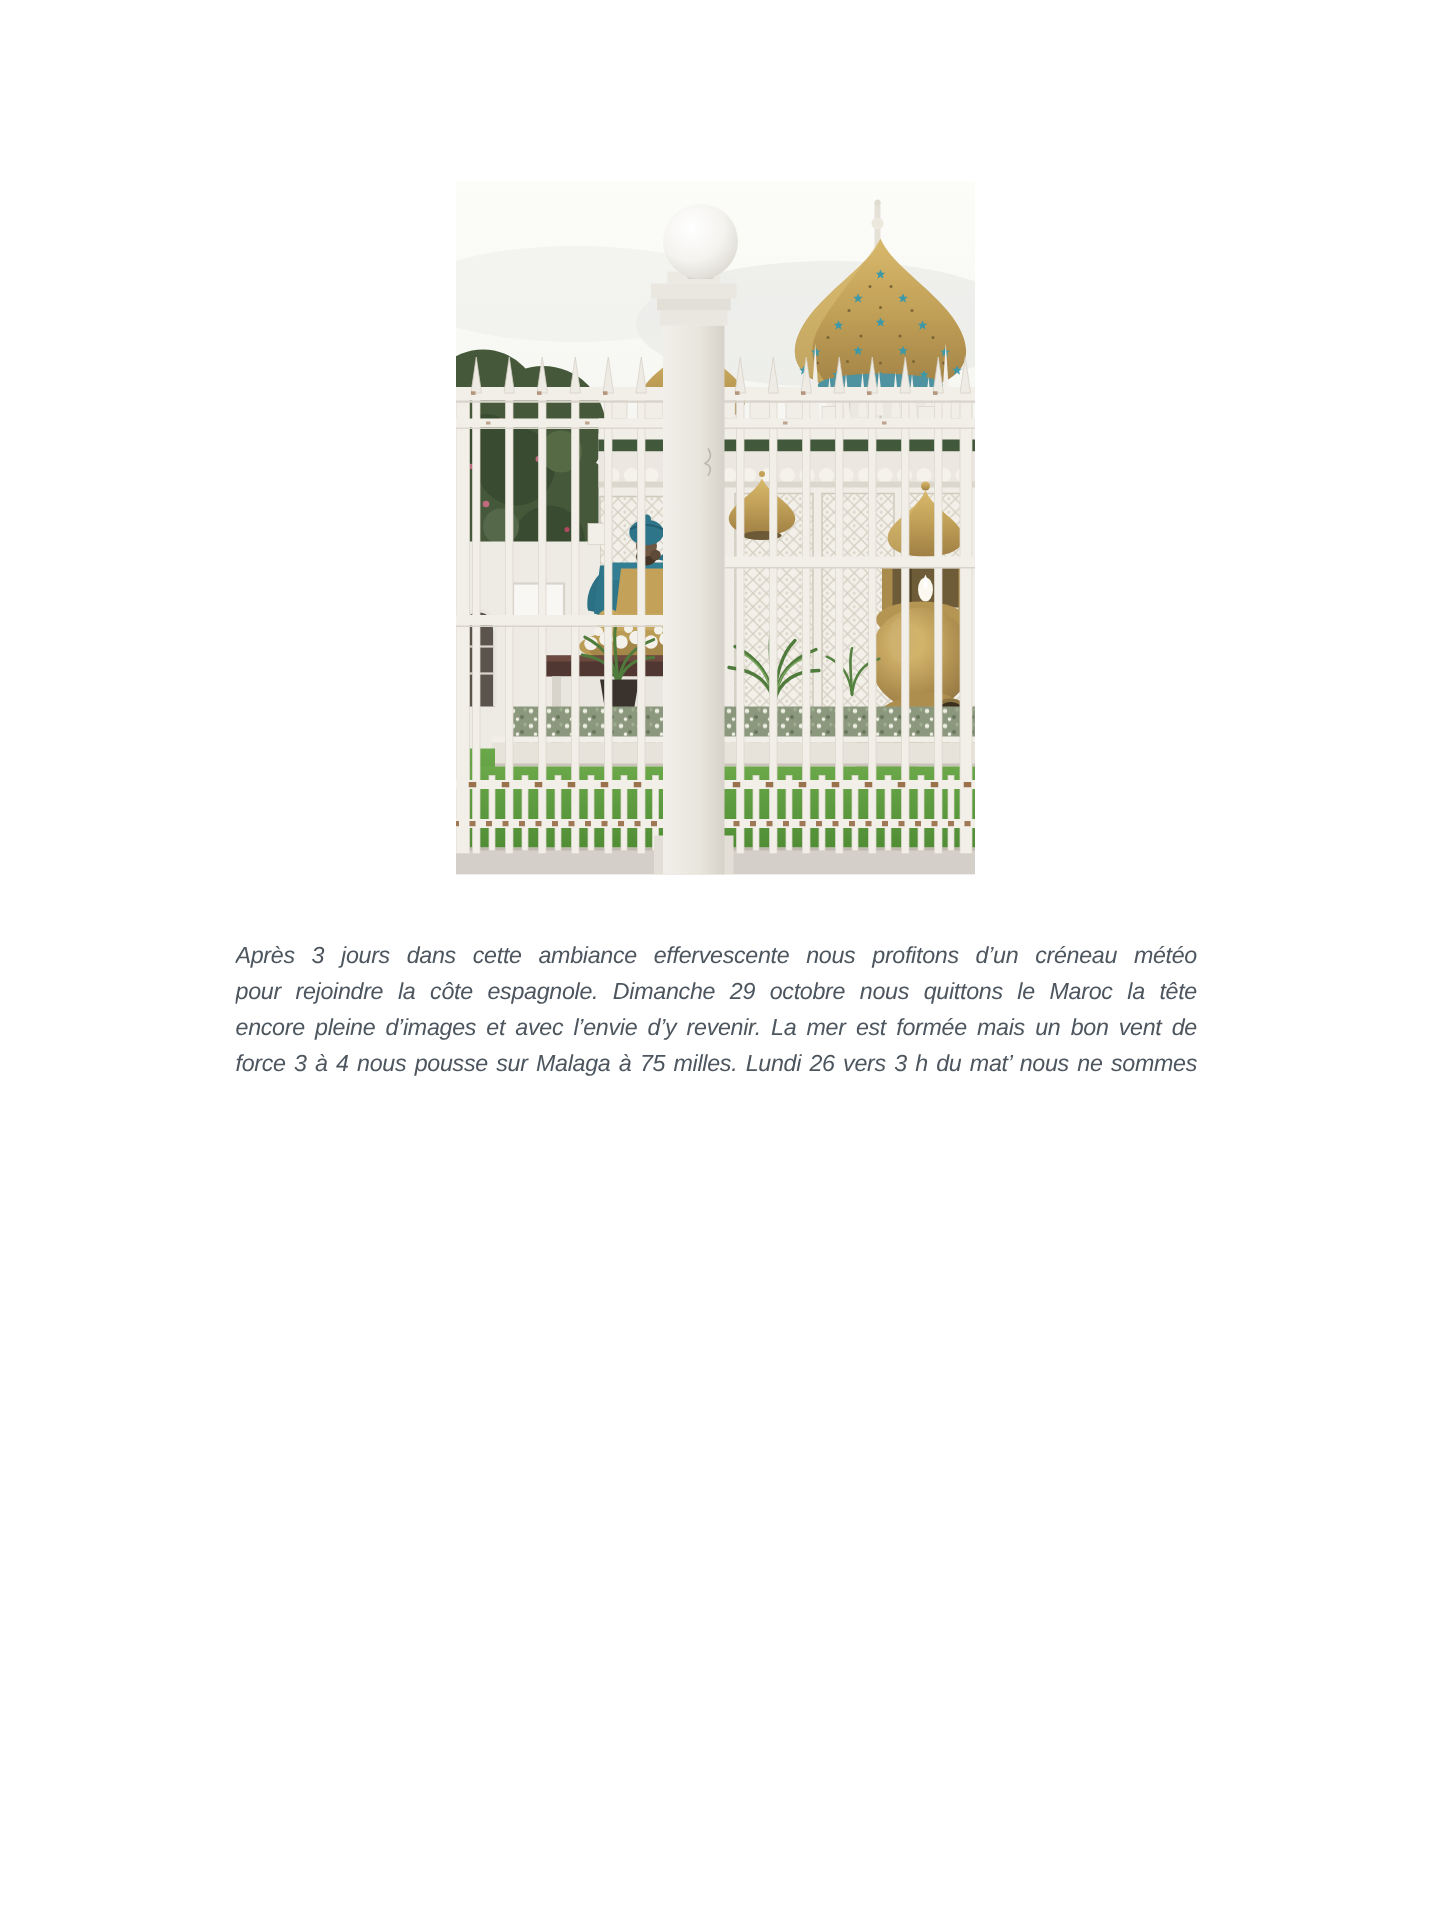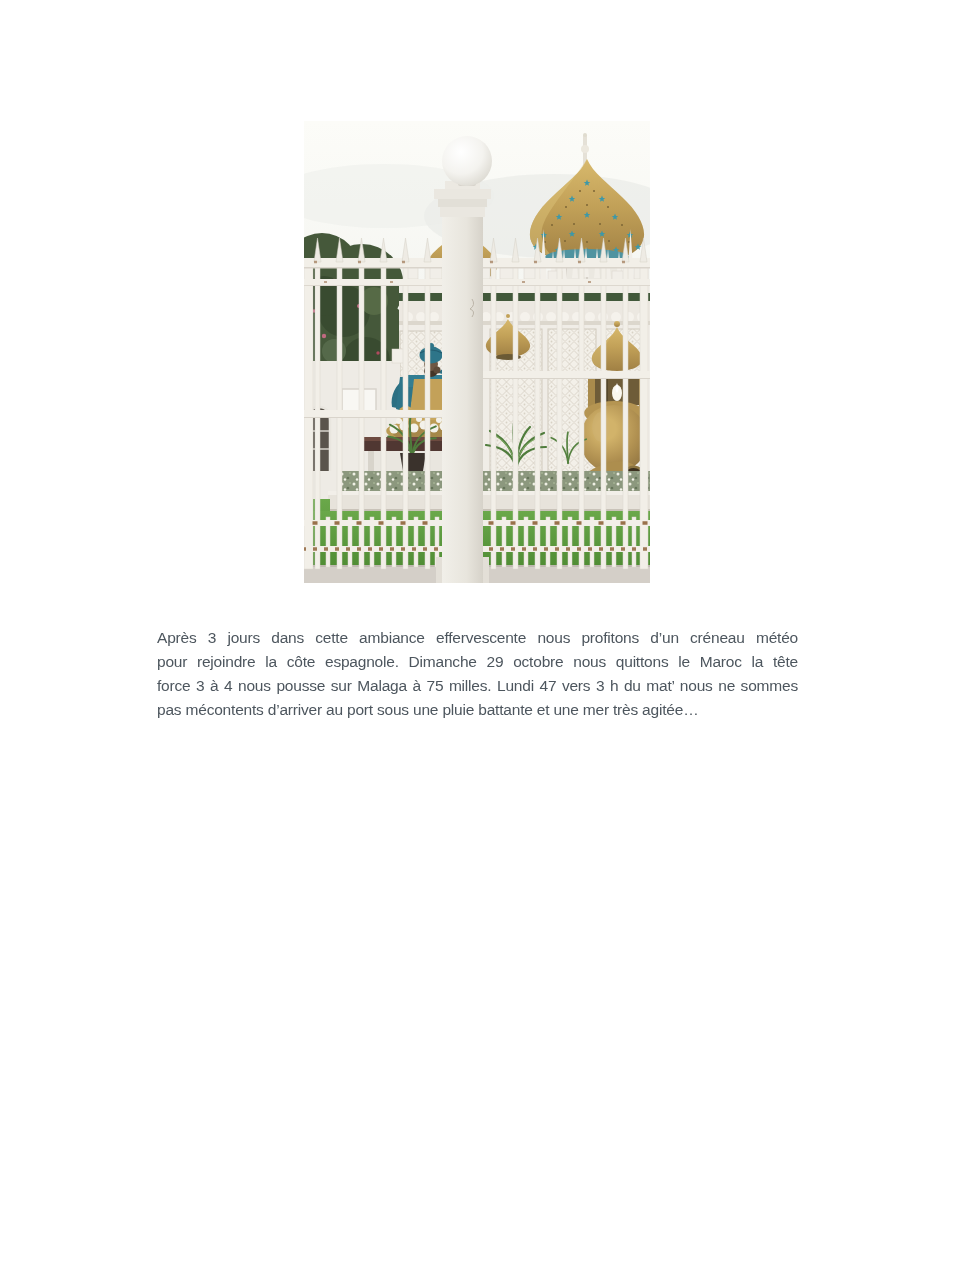--- a/index.html
+++ b/index.html
@@ -2,21 +2,21 @@
 <html lang="fr" style="--page-bg: #ffffff; --text: #4d565e; --sky: #f2f3ef; --gold: #c2a158; --teal-star: #3d98a8; --turban-teal: #2e7589; --facade-white: #f0ede7; --green-band: #41583a; --tree-green: #45583a; --grass: #579a3c; --fence-white: #f2efe8; --rust: #8a5a2f; --pavement: #d4cfc8;"><head>
 <meta charset="utf-8">
 <style>
   html,body{margin:0;padding:0;}
   body{
     width:954px;height:1276px;position:relative;
     background:var(--page-bg,#ffffff);
     font-family:"Liberation Sans",sans-serif;
     overflow:hidden;
   }
-  .page{position:absolute;inset:0;}
+  .page{position:absolute;inset:0;font-style:italic;}
   figure.photo{position:absolute;left:304px;top:121px;width:346px;height:462px;margin:0;}
   figure.photo svg{display:block;width:346px;height:462px;}
 
   .paragraph{
     position:absolute;left:157px;top:626px;width:641px;
     color:var(--text,#4d565e);
     font-size:15.5px;line-height:24px;letter-spacing:-0.2px;
   }
   .para-line{height:24px;overflow:hidden;text-align:justify;text-align-last:justify;}
   .para-line.last{text-align:left;text-align-last:left;}
@@ -450,17 +450,17 @@
           <rect x="154" y="60" width="18" height="5" rx="2" fill="#d8d4cc"></rect>
           <circle cx="163" cy="40" r="25" fill="url(#globeG)"></circle>
         </g>
       </g>
     </svg>
   </figure>
 
   <div class="paragraph">
     <div class="para-line">Après 3 jours dans cette ambiance effervescente nous profitons d’un créneau météo</div>
     <div class="para-line">pour rejoindre la côte espagnole. Dimanche 29 octobre nous quittons le Maroc la tête</div>
-    <div class="para-line">force 3 à 4 nous pousse sur Malaga à 75 milles. Lundi 47 vers 3 h du mat’ nous ne sommes</div>
-    <div class="para-line last">pas mécontents d’arriver au port sous une pluie battante et une mer très agitée…</div>
+    <div class="para-line">encore pleine d’images et avec l’envie d’y revenir. La mer est formée mais un bon vent de</div>
+    <div class="para-line">force 3 à 4 nous pousse sur Malaga à 75 milles. Lundi 26 vers 3 h du mat’ nous ne sommes</div>
   </div>
 
 </div>
 
 </body></html>

